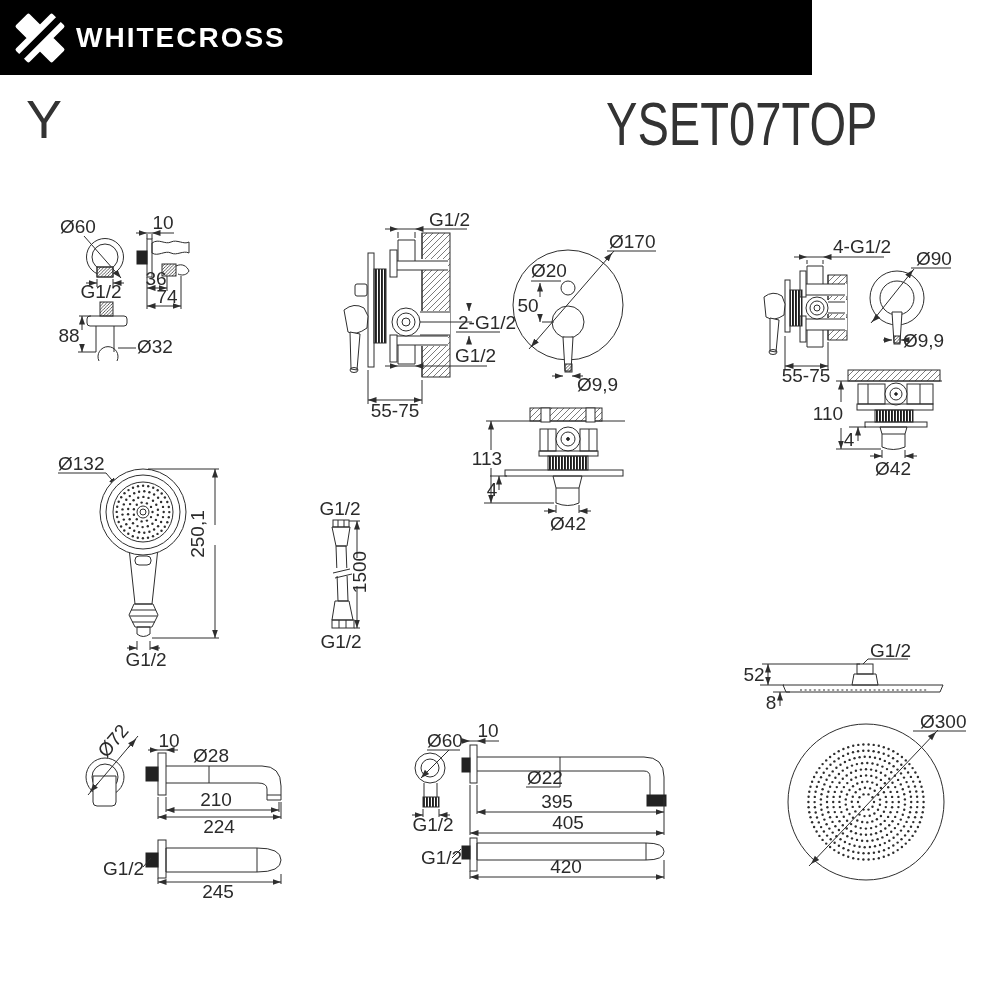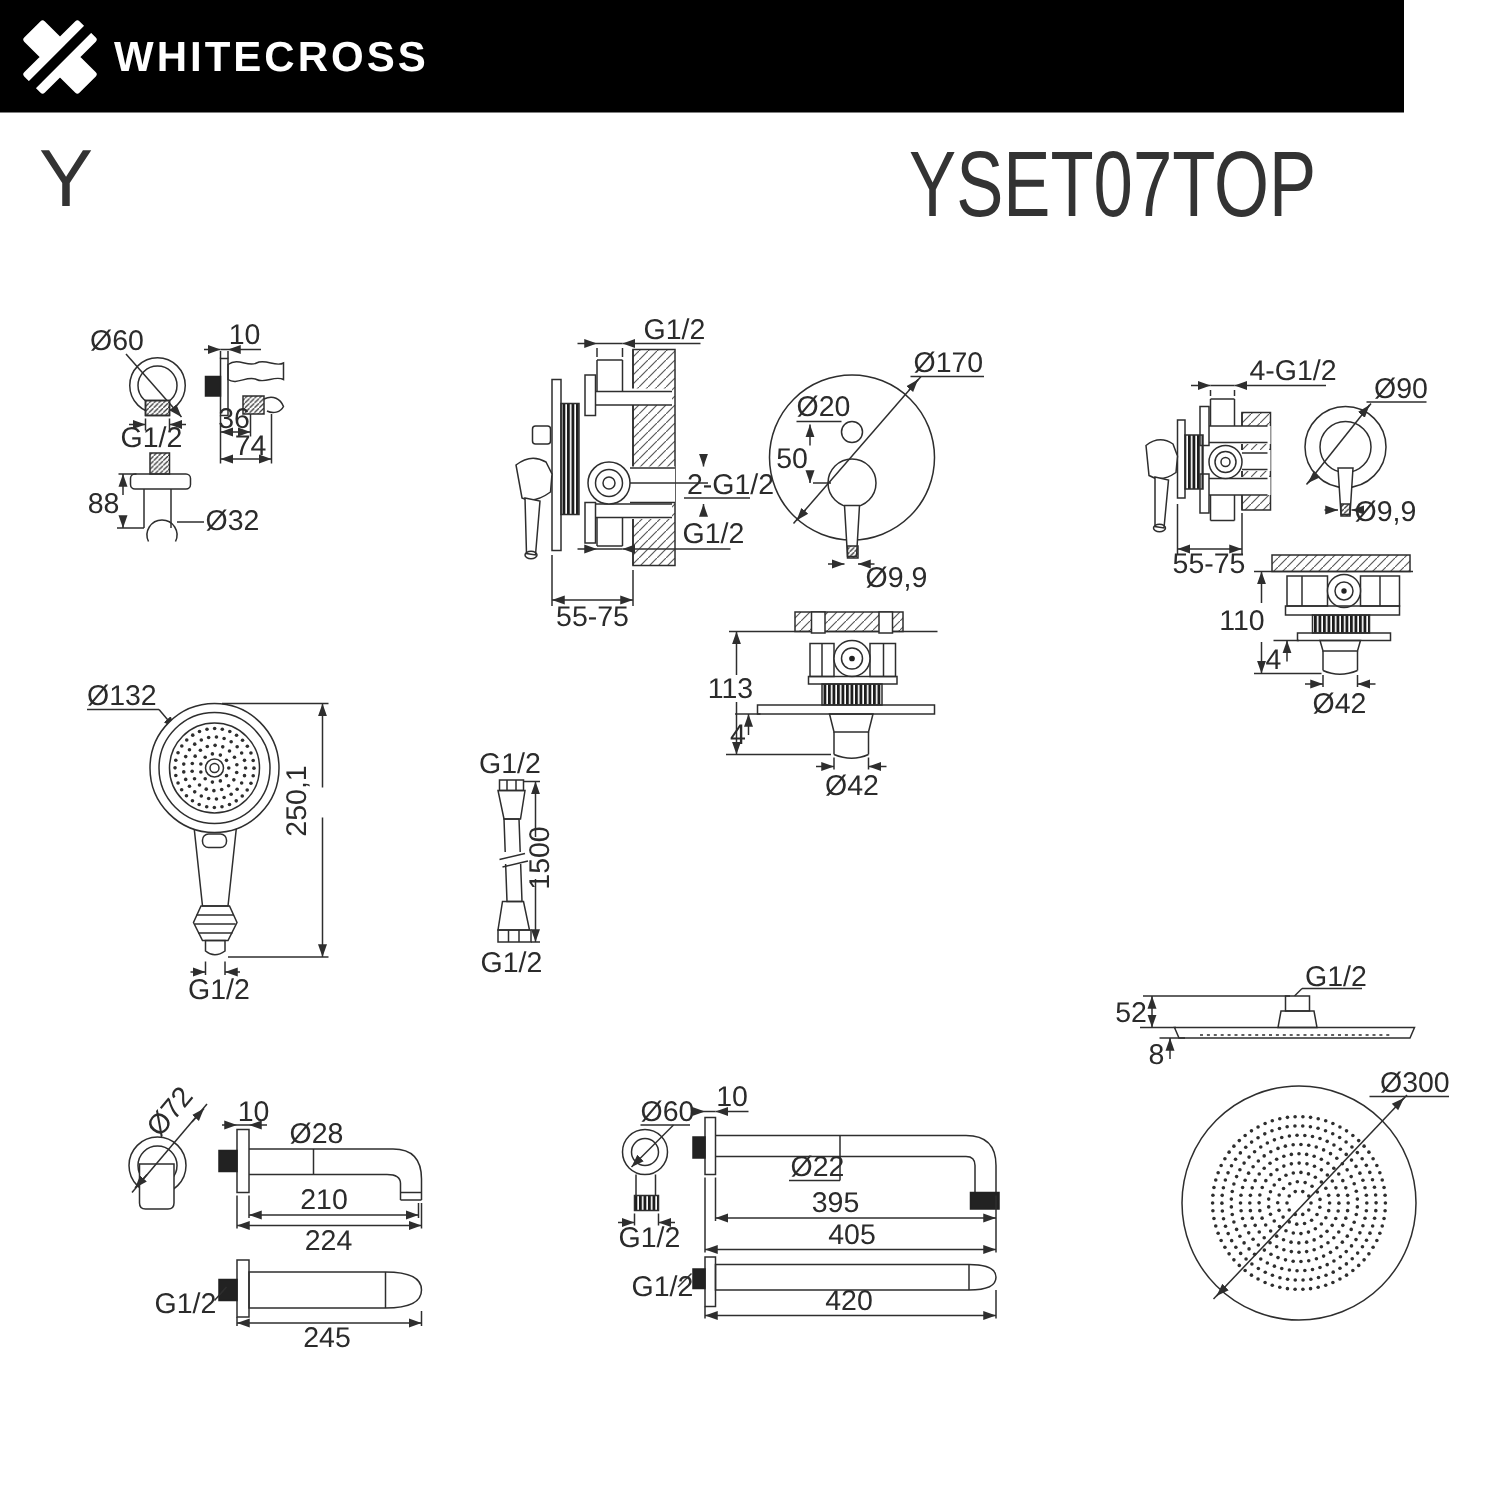--- a/index.html
+++ b/index.html
@@ -1,18 +1,18 @@
 <!DOCTYPE html>
 <html><head>
 <meta charset="utf-8">
 <style>
   html,body{margin:0;padding:0;background:#fff;}
   .page{position:relative;width:1000px;height:1000px;background:#fff;overflow:hidden;
         font-family:"Liberation Sans",sans-serif;}
-  .hdr{position:absolute;top:0;left:0;width:936px;height:75px;background:#000;
+  .hdr{position:absolute;top:0;left:0;width:812px;height:75px;background:#000;
        display:flex;align-items:center;}
   .logo{margin-left:13px;flex:0 0 auto;}
   .brand{color:#fff;font-size:28px;font-weight:bold;letter-spacing:2px;margin-left:9px;}
   .series{position:absolute;left:26px;top:88px;font-size:54px;color:#333;}
   .model{position:absolute;left:606px;top:88px;font-size:62px;color:#333;
          transform:scaleX(0.76);transform-origin:left top;white-space:nowrap;}
   #draw{position:absolute;top:0;left:0;}
   g.dg *{stroke:#2e2e2e;stroke-width:1;fill:none;}
   g.dg text{stroke:none;fill:#2b2b2b;font-family:"Liberation Sans",sans-serif;font-size:19px;}
   g.dg .wh{fill:#fff;}

